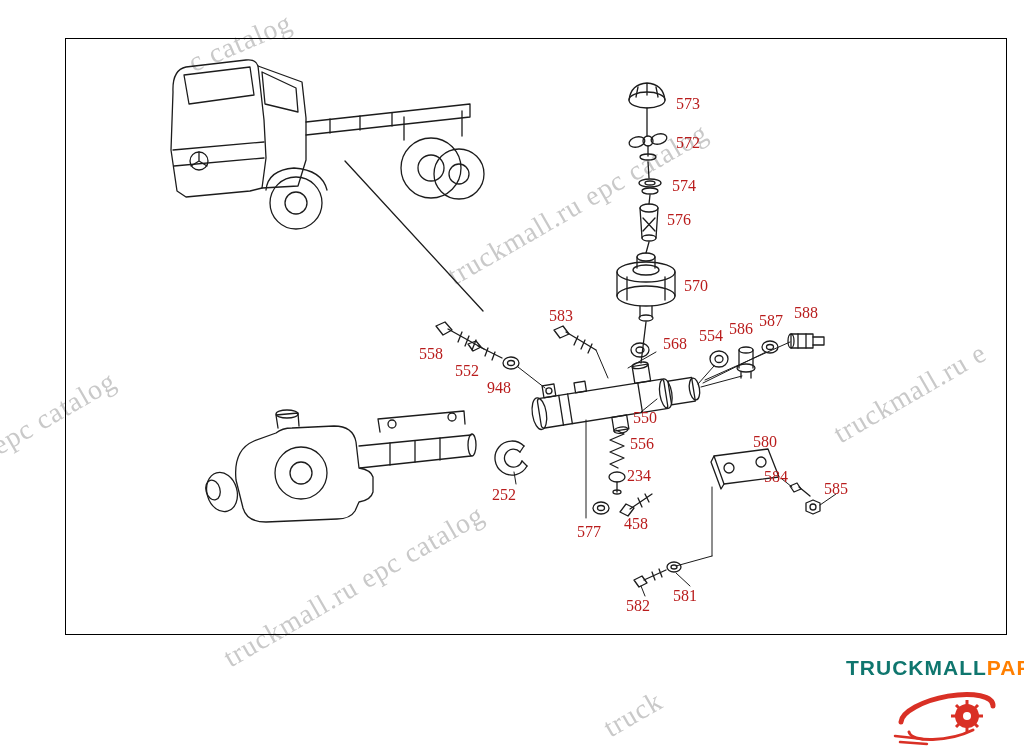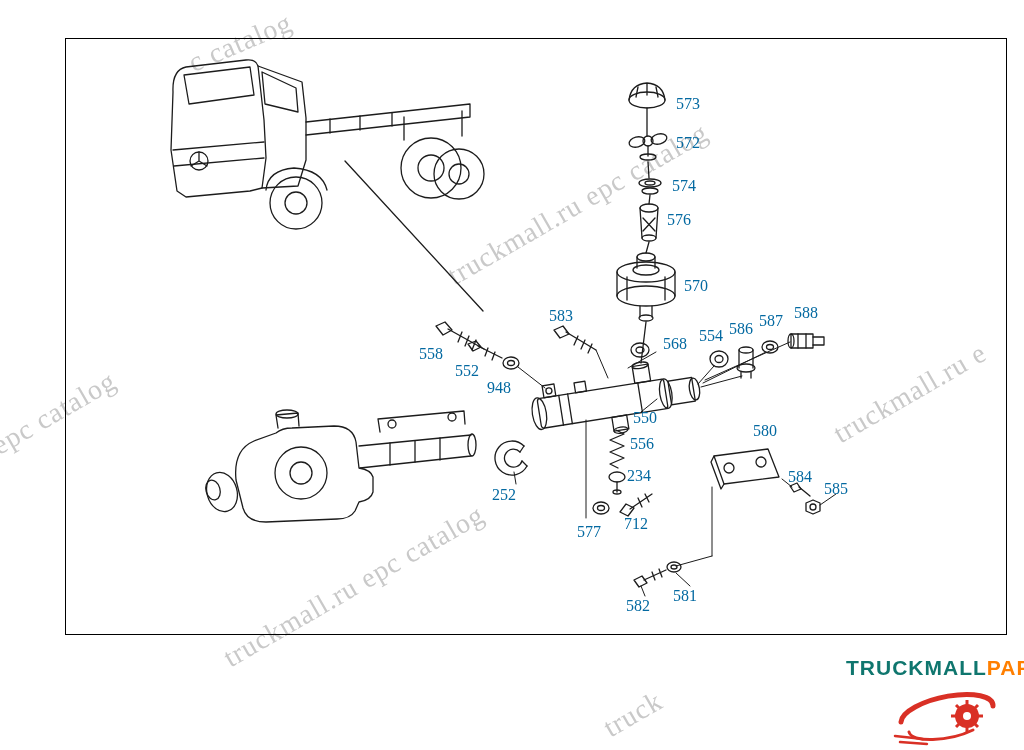--- a/index.html
+++ b/index.html
@@ -17,21 +17,21 @@
   .wm2{left:836px;top:420px;}
   .wm3{left:-20px;top:440px;}
   .wm4{left:226px;top:644px;}
   .wm5{left:606px;top:714px;}
   .frame{
     position:absolute;left:65px;top:38px;width:940px;height:595px;
     border:1.5px solid #000;z-index:2;
   }
   .drawing{position:absolute;left:0;top:0;z-index:3;}
   .plabel{
-    position:absolute;z-index:4;font-size:16px;color:#0369a1;
+    position:absolute;z-index:4;font-size:16px;color:#b91c1c;
     font-family:"Liberation Serif",serif;
   }
   .logo{
     position:absolute;left:846px;top:656px;width:170px;z-index:5;
     font-family:"Liberation Sans",sans-serif;font-weight:bold;
     font-size:21px;letter-spacing:1px;text-align:right;white-space:nowrap;
   }
   .logo-wheel{position:absolute;left:893px;top:684px;z-index:5;}
 </style>
 </head>
@@ -228,23 +228,23 @@
   <span class="plabel" style="left:663px;top:335px">568</span>
   <span class="plabel" style="left:699px;top:327px">554</span>
   <span class="plabel" style="left:729px;top:320px">586</span>
   <span class="plabel" style="left:759px;top:312px">587</span>
   <span class="plabel" style="left:794px;top:304px">588</span>
   <span class="plabel" style="left:633px;top:409px">550</span>
   <span class="plabel" style="left:630px;top:435px">556</span>
   <span class="plabel" style="left:627px;top:467px">234</span>
   <span class="plabel" style="left:492px;top:486px">252</span>
   <span class="plabel" style="left:577px;top:523px">577</span>
-  <span class="plabel" style="left:624px;top:515px">712</span>
-  <span class="plabel" style="left:753px;top:422px">580</span>
-  <span class="plabel" style="left:788px;top:468px">584</span>
+  <span class="plabel" style="left:624px;top:515px">458</span>
+  <span class="plabel" style="left:753px;top:433px">580</span>
+  <span class="plabel" style="left:764px;top:468px">584</span>
   <span class="plabel" style="left:824px;top:480px">585</span>
   <span class="plabel" style="left:673px;top:587px">581</span>
   <span class="plabel" style="left:626px;top:597px">582</span>
 
   <div class="logo">
     <span style="color: #0f766e;">TRUCKMALL</span><span style="color: rgb(255, 127, 0);">PARTS</span>
   </div>
   <svg class="logo-wheel" width="118" height="62" viewBox="0 0 118 62" style="color: rgb(217, 48, 37);">
     <g stroke="currentColor" fill="none" stroke-linecap="round">
       <path d="M8,38 A46,17 -12 1 1 100,22" stroke-width="5"></path>

